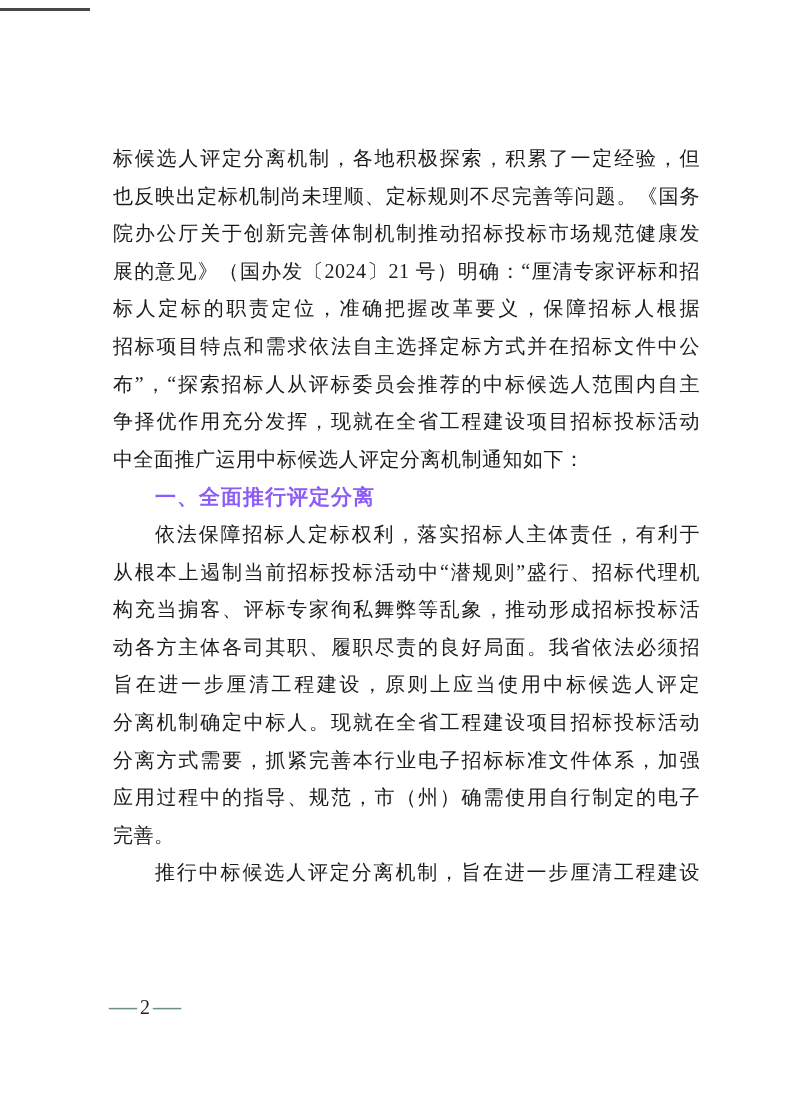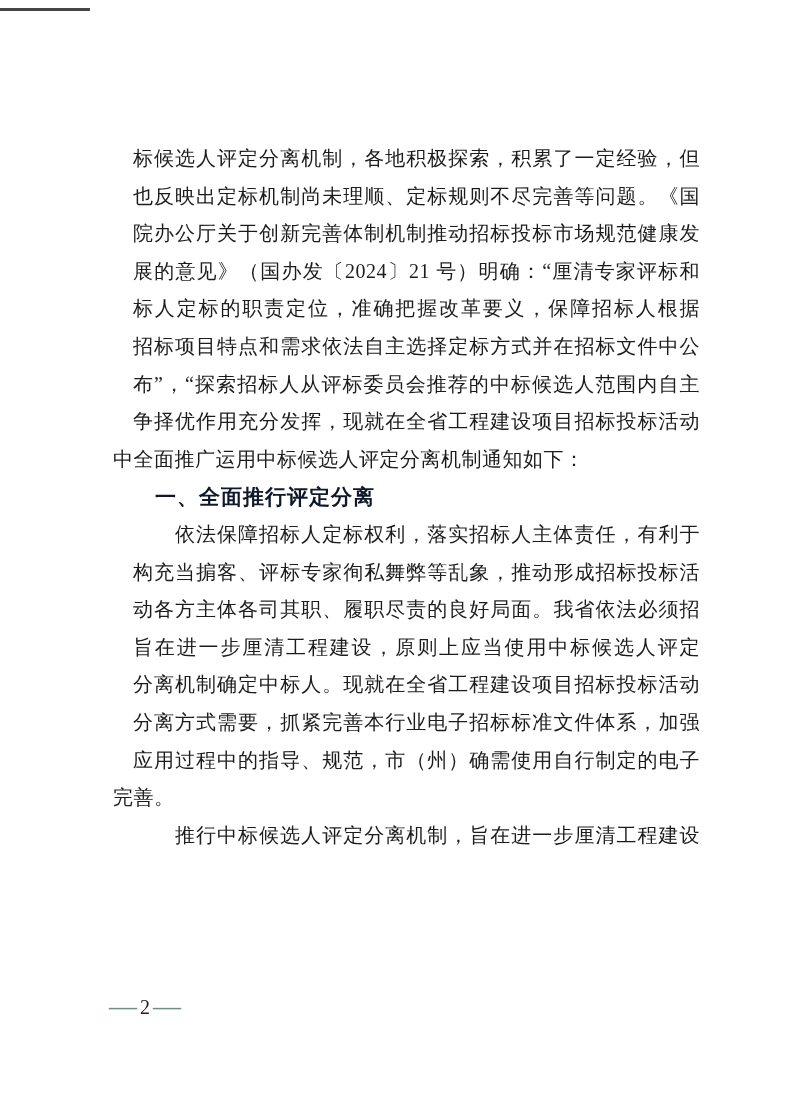--- a/index.html
+++ b/index.html
@@ -35,33 +35,32 @@
   .line {
     height: 37.6px;
     line-height: 37.6px;
     white-space: nowrap;
   }
   .line.justify {
     white-space: normal;
     text-align: justify;
     text-align-last: justify;
     overflow: hidden;
-    margin-left: 20px;
   }
   .line.indent {
     padding-left: 42px;
   }
   .heading {
     height: 37.6px;
     line-height: 37.6px;
     padding-left: 42px;
     font-family: "Liberation Sans", sans-serif;
     font-weight: bold;
     font-size: 21px;
-    color: #0f172a;
+    color: #8b5cf6;
     letter-spacing: 1px;
     white-space: nowrap;
   }
   .footer {
     position: absolute;
     left: 113px;
     top: 992px;
     height: 30px;
     line-height: 30px;
     font-size: 20px;
@@ -97,20 +96,21 @@
       <div class="line justify">招标项目特点和需求依法自主选择定标方式并在招标文件中公</div>
       <div class="line justify">布”，“探索招标人从评标委员会推荐的中标候选人范围内自主</div>
       <div class="line justify">争择优作用充分发挥，现就在全省工程建设项目招标投标活动</div>
       <div class="line">中全面推广运用中标候选人评定分离机制通知如下：</div>
     </div>
 
     <div class="heading">一、全面推行评定分离</div>
 
     <div>
       <div class="line justify indent">依法保障招标人定标权利，落实招标人主体责任，有利于</div>
+      <div class="line justify">从根本上遏制当前招标投标活动中“潜规则”盛行、招标代理机</div>
       <div class="line justify">构充当掮客、评标专家徇私舞弊等乱象，推动形成招标投标活</div>
       <div class="line justify">动各方主体各司其职、履职尽责的良好局面。我省依法必须招</div>
       <div class="line justify">旨在进一步厘清工程建设，原则上应当使用中标候选人评定</div>
       <div class="line justify">分离机制确定中标人。现就在全省工程建设项目招标投标活动</div>
       <div class="line justify">分离方式需要，抓紧完善本行业电子招标标准文件体系，加强</div>
       <div class="line justify">应用过程中的指导、规范，市（州）确需使用自行制定的电子</div>
       <div class="line">完善。</div>
     </div>
 
 

